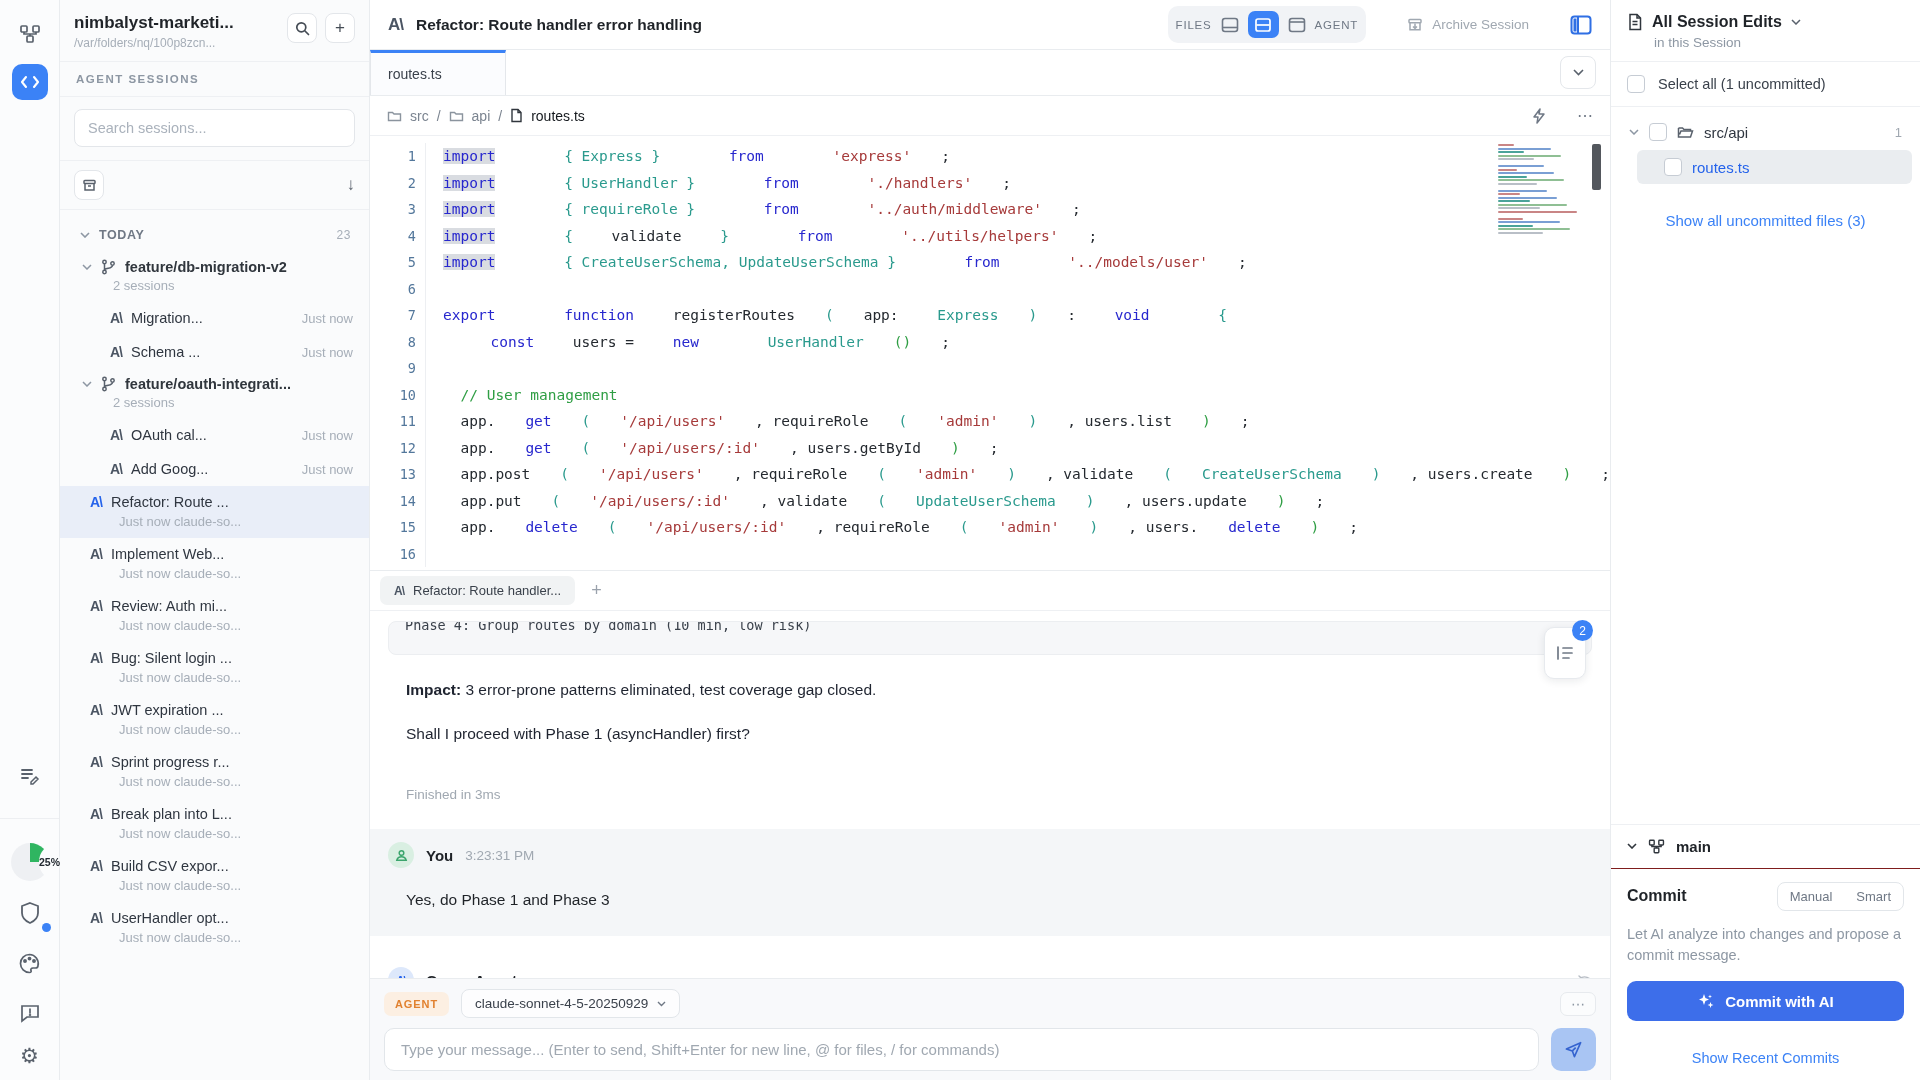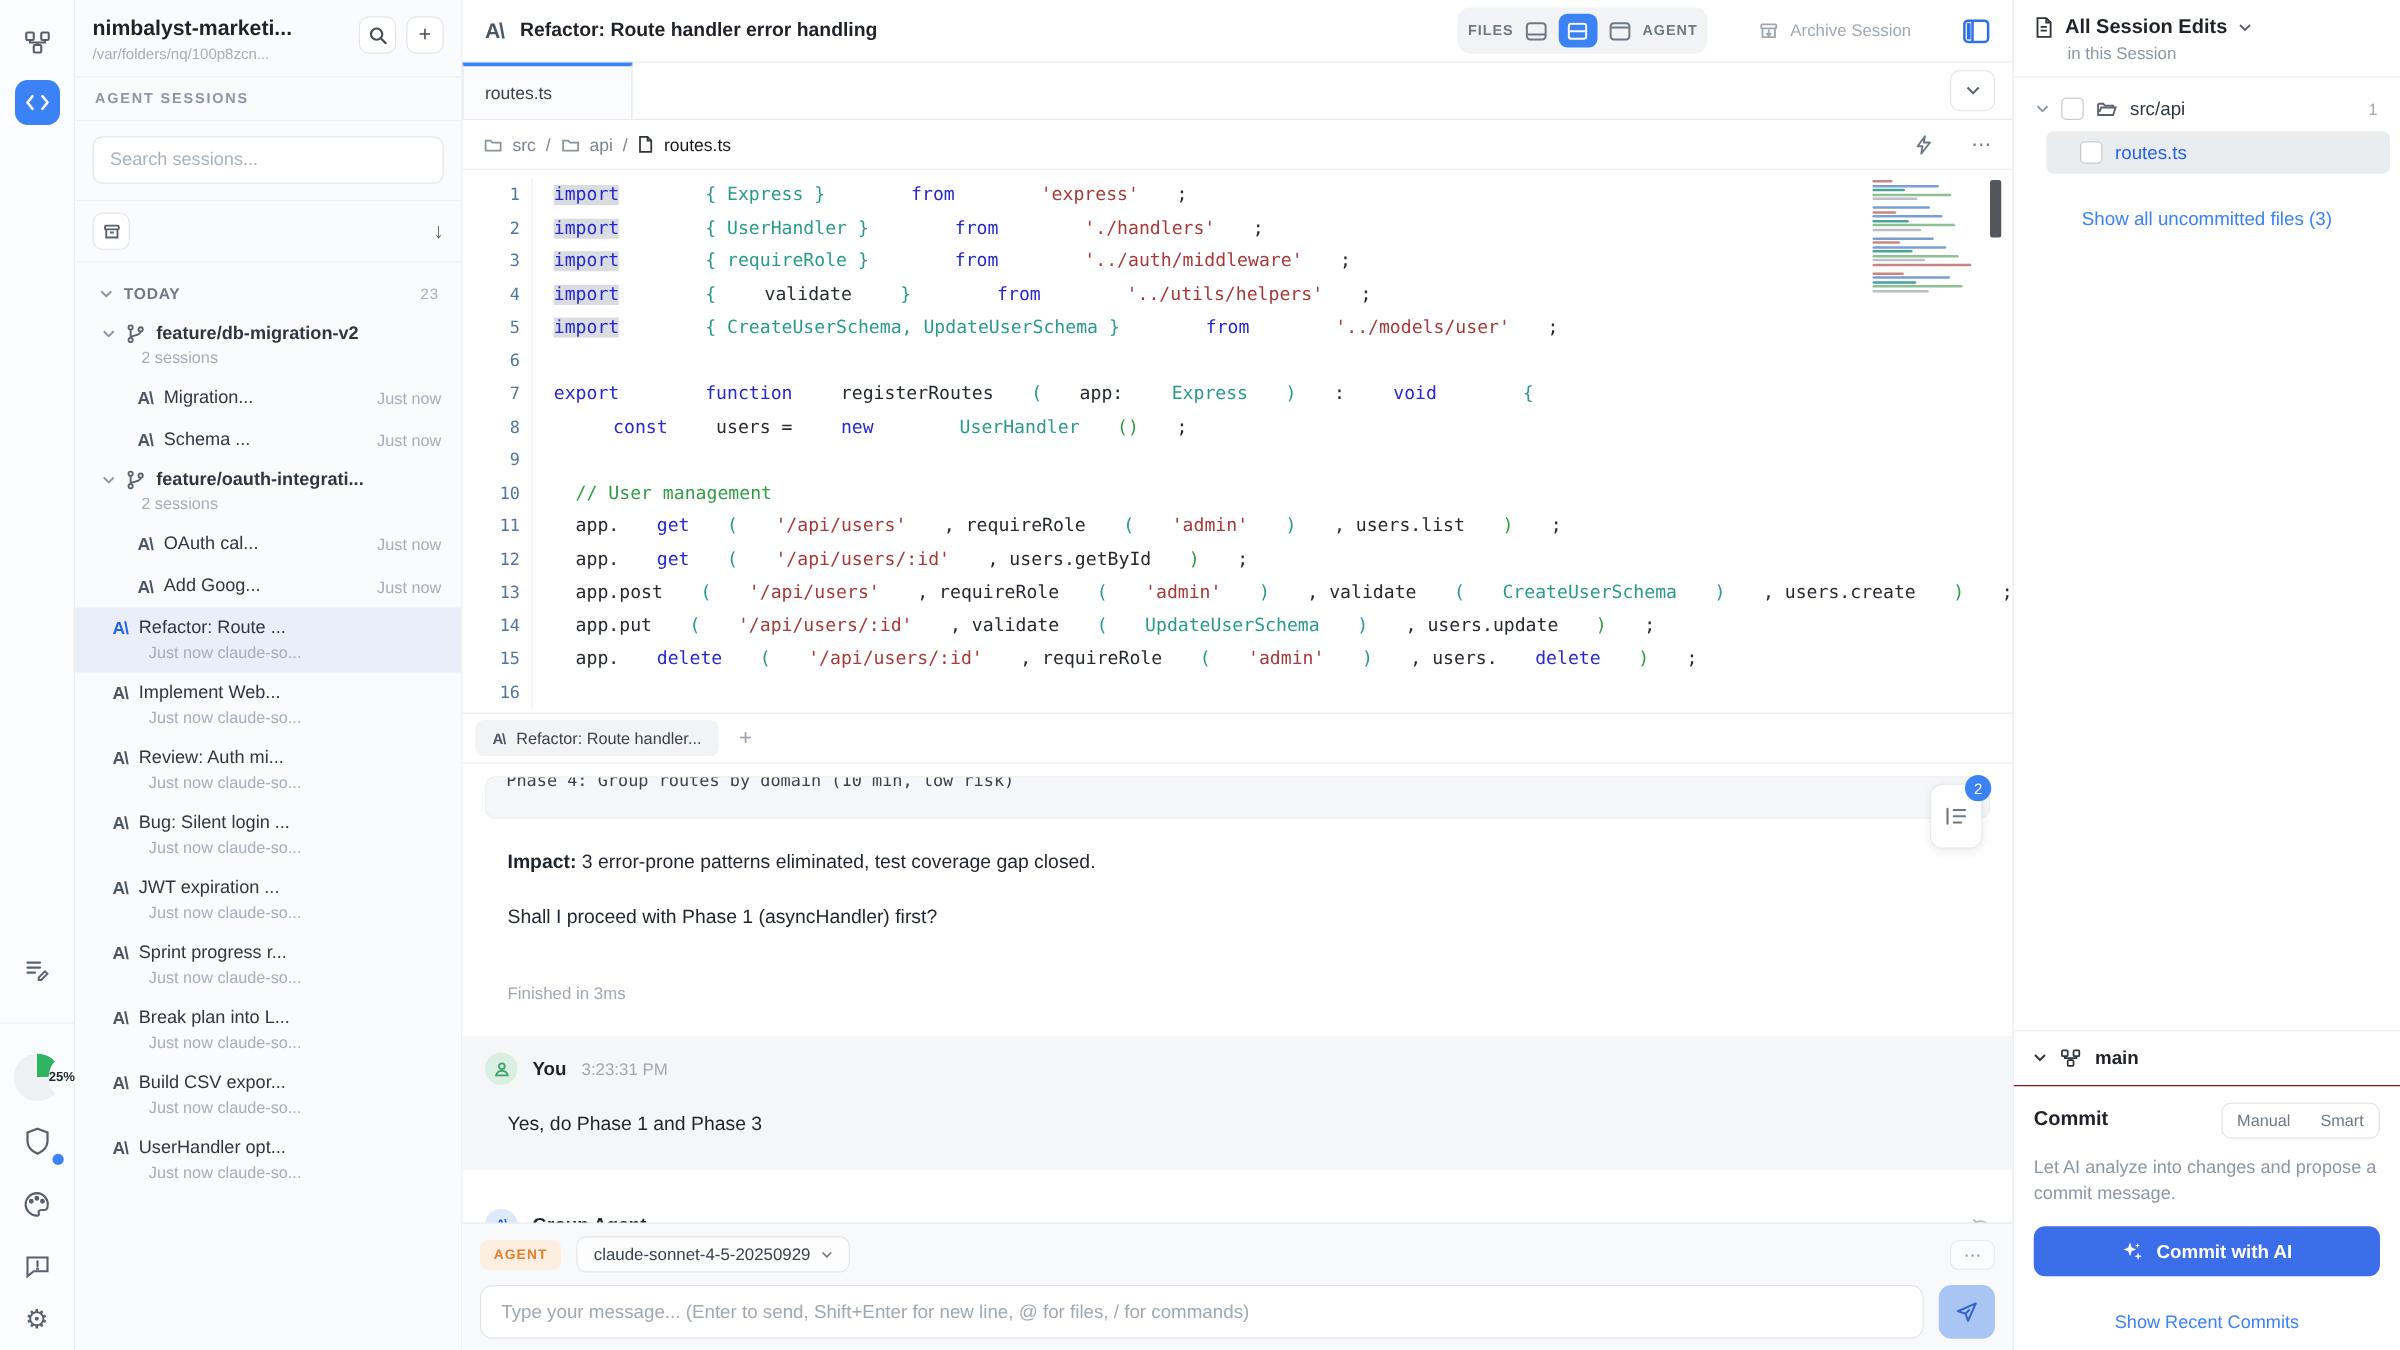--- a/index.html
+++ b/index.html
@@ -50,21 +50,21 @@
   .session-row.selected { background:#e9eef8; }
   .session-row.selected .alogo { color:#2563eb; }
   .alogo { font-weight:800; font-size:14px; letter-spacing:-1px; color:#4b5563; flex:none; }
   .chev { flex:none; }
 
   
   .main { flex:1; min-width:0; display:flex; flex-direction:column; background:#fff; }
   .m-head { height:50px; flex:none; border-bottom:1px solid #e9ecef; display:flex; align-items:center; padding:0 18px; gap:13px; }
   .m-title { font-size:15.5px; font-weight:600; }
   .seg { margin-left:auto; background:#f1f3f6; border-radius:10px; padding:5px 8px; display:flex; align-items:center; gap:9px; }
-  .seg-label { font-size:11.5px; font-weight:700; letter-spacing:.8px; color:#6f7885; }
+  .seg-label { font-size:11.5px; font-weight:400; letter-spacing:.8px; color:#6f7885; }
   .seg-mid { width:31px; height:27px; border-radius:7px; background:#3b82f6; border:none; display:flex; align-items:center; justify-content:center; }
   .seg-icon-btn { background:none; border:none; display:flex; }
   .archive-btn { display:flex; align-items:center; gap:9px; color:#a0a8b1; font-size:13.5px; background:none; border:none; margin-left:28px; }
   .panelbtn { background:none; border:none; margin-left:28px; display:flex; }
 
   .ed-tabs { height:46px; flex:none; border-bottom:1px solid #e9ecef; display:flex; padding-right:14px; }
   .ed-tab { width:136px; border-top:3px solid #3b82f6; border-left:1px solid #e4e7eb; border-right:1px solid #e4e7eb; background:#fbfcfe; display:flex; align-items:center; padding:0 17px; font-size:14px; color:#3a414b; cursor:pointer; }
   .ed-tab-dd { margin-left:auto; align-self:center; width:36px; height:33px; border:1px solid #e4e7eb; border-radius:8px; background:#fff; display:flex; align-items:center; justify-content:center; }
   .crumbs { height:40px; flex:none; border-bottom:1px solid #eef0f3; display:flex; align-items:center; gap:8px; padding:0 17px; font-size:14px; color:#7b8490; }
   .crumb-last { color:#14181d; }
@@ -554,20 +554,24 @@
           <path d="M10 1.5V5h3.5M5.5 8.5h5M5.5 11.5h5"></path>
         </svg>
       <span class="rb-title">All Session Edits</span>
       <svg width="10" height="6" viewBox="0 0 10 6" fill="none" stroke="#59616c" stroke-width="1.5">
           <path d="M1 1l4 4 4-4"></path>
         </svg>
     </div>
     <div class="rb-sub">in this Session</div>
   </div>
 
+  <div class="rb-select">
+    <span class="checkbox"></span>
+    <span>Select all (1 uncommitted)</span>
+  </div>
 
   <div class="rb-tree">
     <div class="tree-folder">
       <svg width="10" height="6" viewBox="0 0 10 6" fill="none" stroke="#8d97a3" stroke-width="1.5">
           <path d="M1 1l4 4 4-4"></path>
         </svg>
       <span class="checkbox"></span>
       <svg width="17" height="14" viewBox="0 0 17 14" fill="none" stroke="#59616c" stroke-width="1.5">
           <path d="M1.5 3v9h12l2-6H4L2.5 9.5"></path>
           <path d="M1.5 3h4l1.5 1.5h6.5V6"></path>

